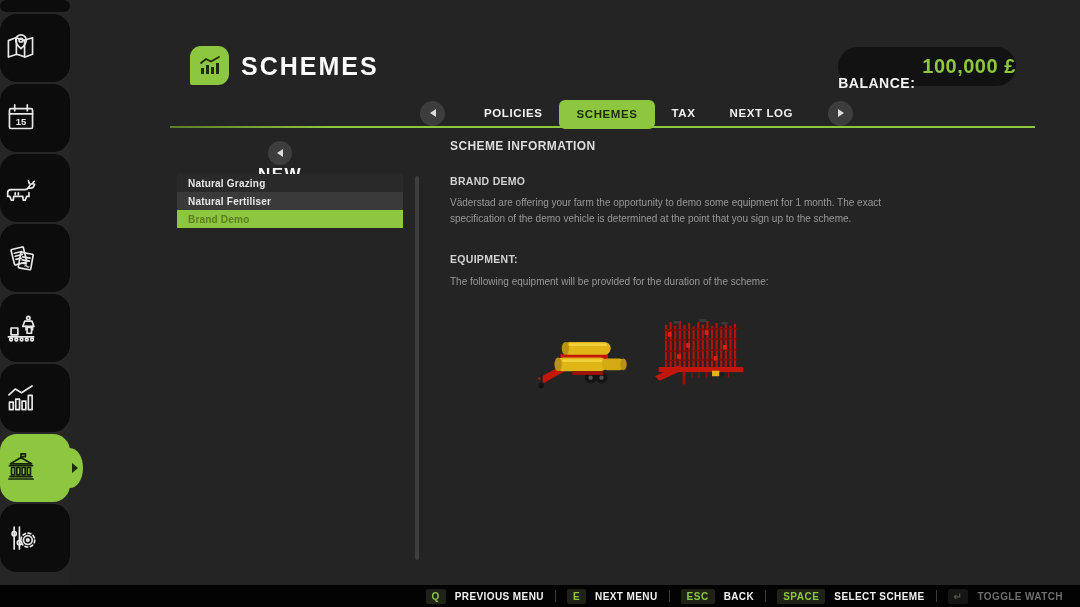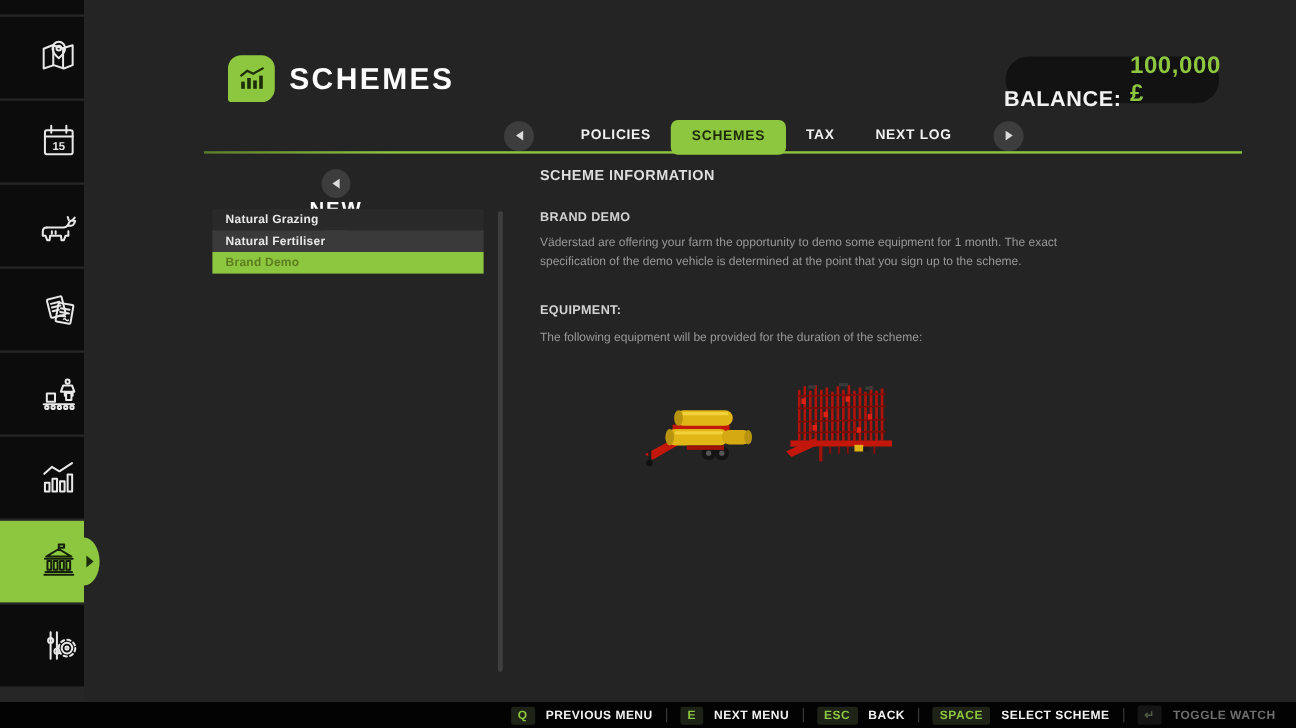--- a/index.html
+++ b/index.html
@@ -3,36 +3,36 @@
 <meta charset="utf-8">
 <style>
   * { margin:0; padding:0; box-sizing:border-box; }
   html,body { width:1080px; height:607px; background:#161616; }
   body { font-family:"Liberation Sans", sans-serif; position:relative; overflow:hidden; }
   .screen { position:absolute; inset:0; width:1080px; height:607px; background:#242424; }
 
   
   .sidebar { position:absolute; left:0; top:0; width:70px; height:585px; background:#262626; }
   .tile { position:absolute; left:0; width:70px; height:68px; background:#0c0c0c;
-          display:flex; align-items:center; justify-content:flex-end; }
+          display:flex; align-items:center; justify-content:flex-start;border-radius:17px; }
   .tile.partial { height:12px; }
   .tile.active { background:#8dc63f; }
   .tile.active::after { content:""; position:absolute; right:-13px; top:14px; width:26px; height:40px;
           background:#8dc63f; border-radius:50%; }
   .tile .bump-arrow { position:absolute; right:-8px; top:29px; width:0; height:0; z-index:2;
           border-left:6px solid #1d2b0a; border-top:5px solid transparent; border-bottom:5px solid transparent; }
   .tile svg { width:42px; height:42px; position:relative; z-index:1; }
 
   
   .app-icon { position:absolute; left:190px; top:46px; width:39px; height:39px; background:#8dc63f;
           border-radius:11px; border-bottom-left-radius:2px; display:flex; align-items:center; justify-content:center; }
   .app-title { position:absolute; left:241px; top:52px; color:#fbfbfb; font-size:25px; font-weight:600; letter-spacing:2px; }
   .balance-pill { position:absolute; left:838px; top:47px; width:178px; height:39px; background:#121212;
           border-radius:20px; display:flex; align-items:center; justify-content:center; gap:7px; }
-  .balance-label { color:#f2f2f2; font-size:18px; font-weight:600; letter-spacing:0.5px;margin-top:32px; }
+  .balance-label { color:#f2f2f2; font-size:14px; font-weight:600; letter-spacing:0.5px;margin-top:32px; }
   .balance-value { color:#8dc63f; font-size:20px; font-weight:700; letter-spacing:0.5px; }
 
   
   .tabbar { position:absolute; left:420px; top:98px; height:30px; display:flex; align-items:center; }
   .nav-circle { width:25px; height:25px; border-radius:50%; background:#3d3d3d; display:flex;
           align-items:center; justify-content:center; cursor:pointer; flex:0 0 auto; }
   .nav-circle .tri-l { width:0;height:0;border-right:6px solid #dcdcdc;border-top:4px solid transparent;border-bottom:4px solid transparent; }
   .nav-circle .tri-r { width:0;height:0;border-left:6px solid #dcdcdc;border-top:4px solid transparent;border-bottom:4px solid transparent; }
   .tab { height:30px; display:flex; align-items:center; padding:0 17px; color:#f0f0f0;
           font-size:11.5px; font-weight:700; letter-spacing:0.6px; cursor:pointer; }

